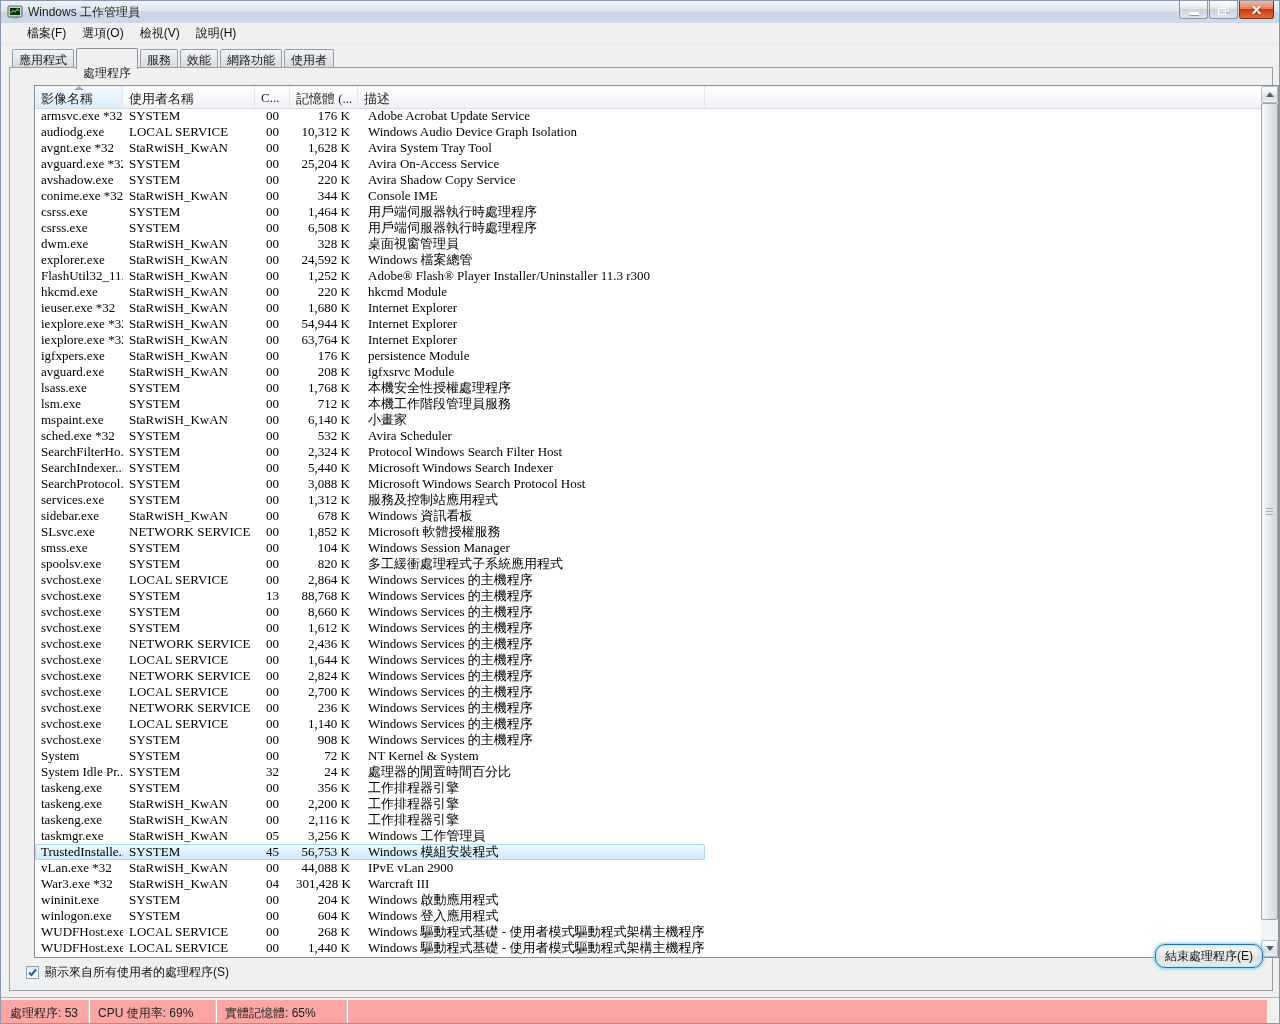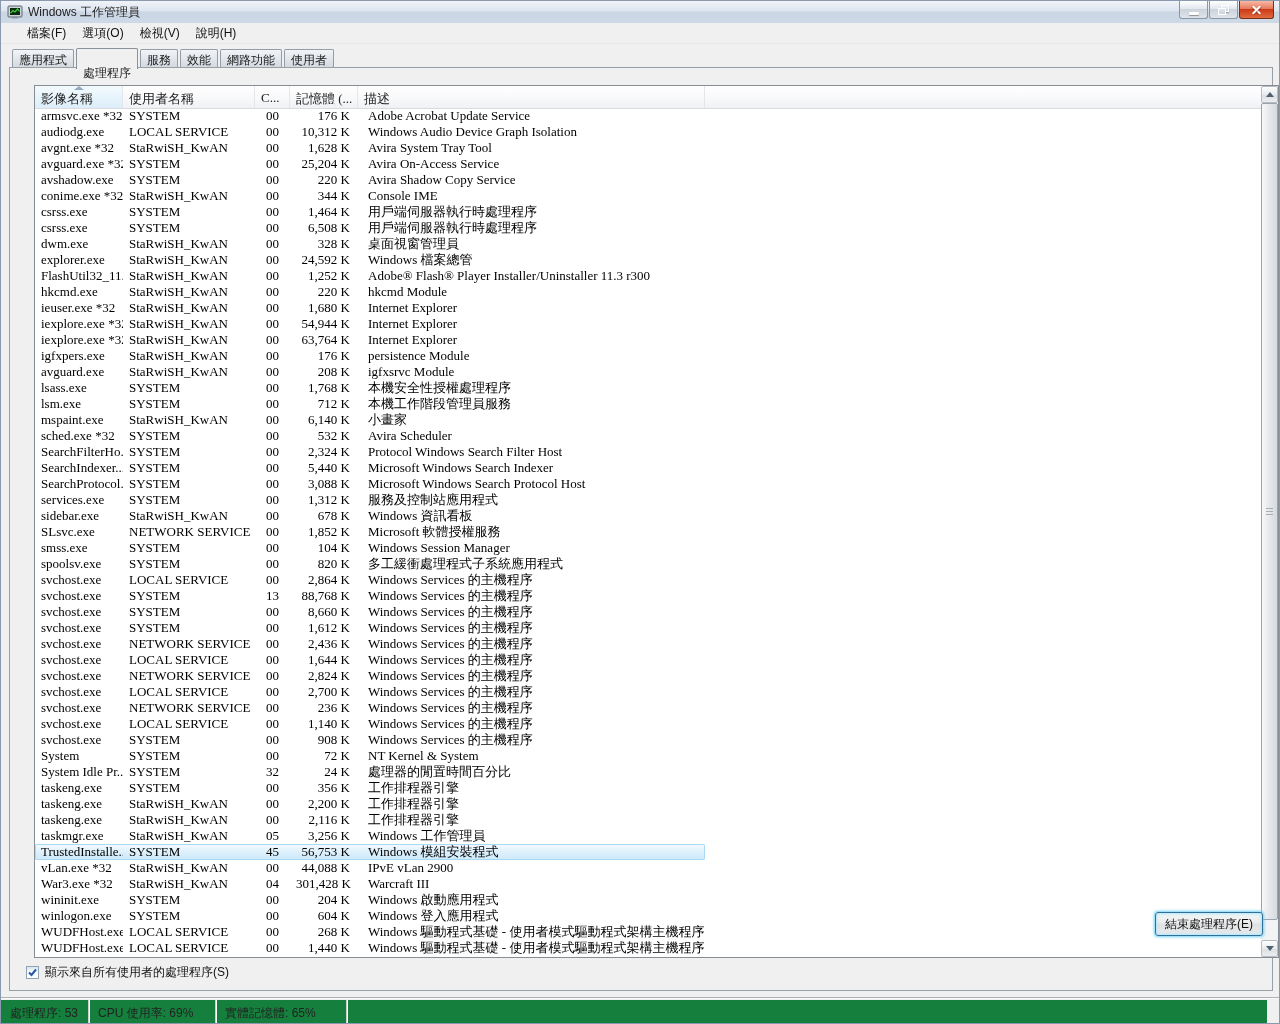--- a/index.html
+++ b/index.html
@@ -73,29 +73,29 @@
   .sb-thumb{position:absolute;left:0;width:17px;top:17px;height:817px;box-sizing:border-box;
     background:linear-gradient(90deg,#f7f8f9,#e3e6ea 55%,#d6dade);border:1px solid #9da3ab;border-radius:2px;}
   .sb-grip{position:absolute;left:4px;right:4px;top:50%;margin-top:-4px;height:8px;
     background:repeating-linear-gradient(180deg,#a6adb5 0,#a6adb5 1px,transparent 1px,transparent 3px);}
 
   
   .footer-check{position:absolute;left:16px;top:896px;display:flex;align-items:center;}
   .checkbox{width:13px;height:13px;box-sizing:border-box;border:1px solid #8ea4b5;
     background:linear-gradient(180deg,#d7e6f0,#f4f9fc 40%,#ffffff);display:flex;align-items:center;justify-content:center;}
   .check-label{font-size:12px;margin-left:6px;color:#111;}
-  .end-btn{position:absolute;top:844px;right:9px;width:108px;height:24px;box-sizing:border-box;
-    border:1px solid #2d7099;border-radius:3px;
+  .end-btn{position:absolute;top:876px;right:9px;width:108px;height:24px;box-sizing:border-box;
+    border:1px solid #2d7099;border-radius:10px;
     background:linear-gradient(180deg,#f4f6f7 0%,#ececec 45%,#dfe1e3 50%,#e9ebec 100%);
     box-shadow:inset 0 0 3px 1px #aee5fa, 0 0 3px 1px #6fd0f2;
     font-size:12px;color:#111;display:flex;align-items:center;justify-content:center;}
 
   
   .status-groove{position:absolute;left:0;right:0;bottom:24px;height:0;border-top:1px solid #aeb2b8;border-bottom:1px solid #fafafa;}
-  .statusbar{position:absolute;left:0;right:12px;bottom:0;height:23px;background:#15803d;display:flex;}
+  .statusbar{position:absolute;left:0;right:12px;bottom:0;height:23px;background:#fca5a5;display:flex;}
   .panel{box-sizing:border-box;height:100%;padding:5px 0 0 9px;font-size:12px;color:#222;
     border-right:1px solid #cfcfcf;box-shadow:1px 0 0 #ffffff;white-space:nowrap;}
   .p1{width:88px}.p2{width:127px}.p3{width:131px}
   .p4{flex:1;border-right:none;box-shadow:none;}
 </style>
 </head>
 <body>
 
 <div class="window">
 

